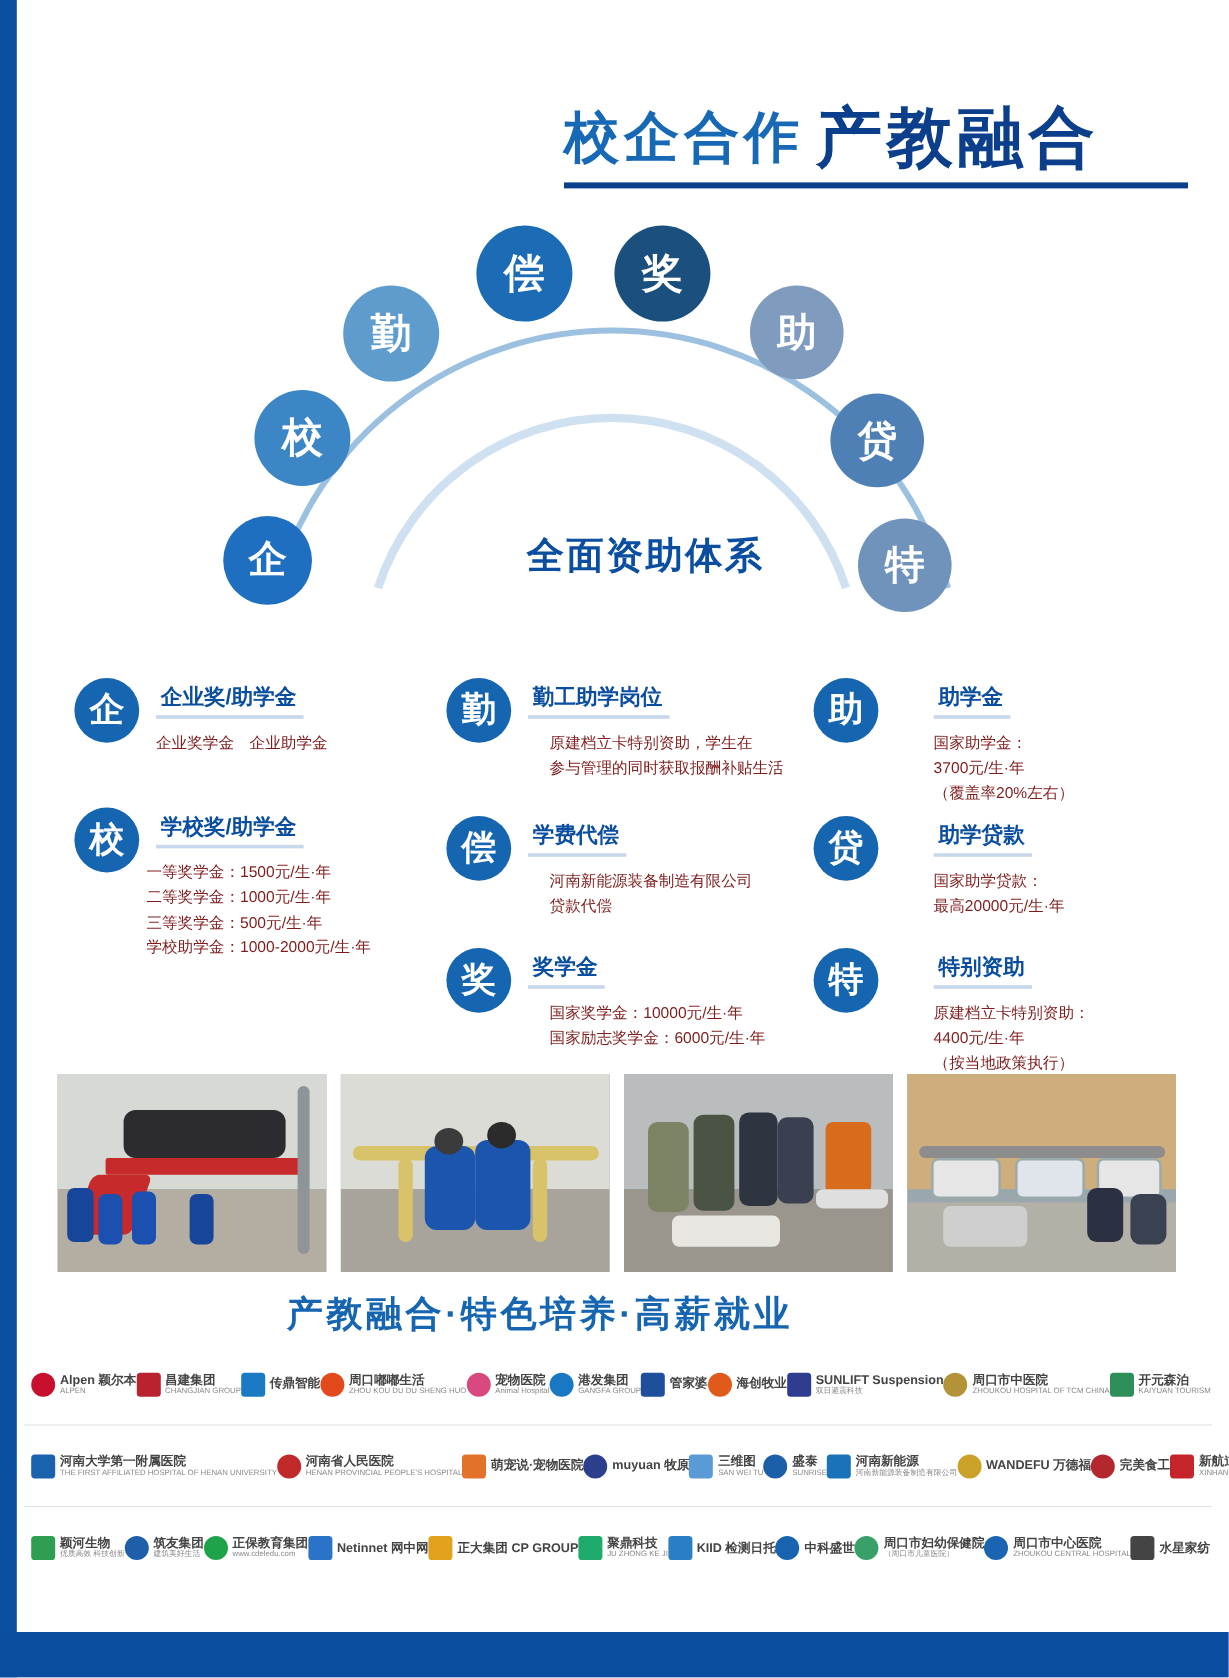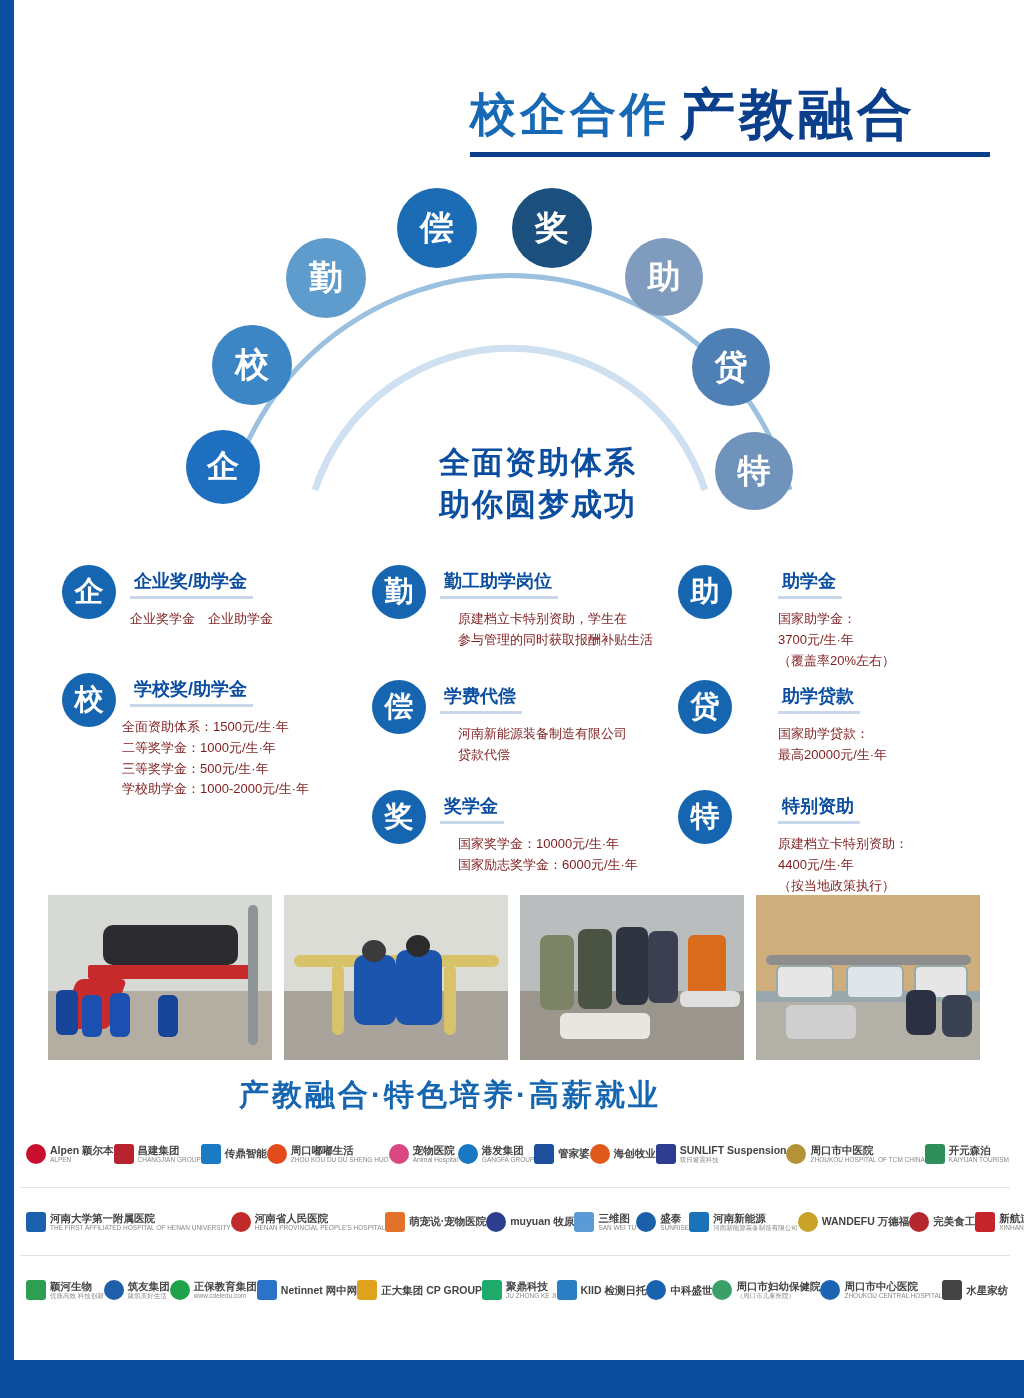--- a/index.html
+++ b/index.html
@@ -134,39 +134,38 @@
     </div>
   <div class="node" id="n6" style="left: 542px; top: 168px; width: 78px; height: 78px; font-size: 33px; background: rgb(79, 128, 181);">
       <span>贷</span>
     </div>
   <div class="node" id="n7" style="left: 565px; top: 272px; width: 78px; height: 78px; font-size: 33px; background: rgb(111, 147, 187);">
       <span>特</span>
     </div>
 
   <div class="center-text">
     <div>全面资助体系</div>
-    <div>助你圆梦成功</div>
   </div>
 </div>
 
 <div class="items">
 
   <div class="item" style="left:62px; top:20px;">
     <div class="badge">企</div>
     <div class="title">企业奖/助学金</div>
     <div class="lines">
       <div>企业奖学金　企业助学金</div>
     </div>
   </div>
 
   <div class="item" style="left:62px; top:128px;">
     <div class="badge">校</div>
     <div class="title">学校奖/助学金</div>
     <div class="lines indent">
-      <div>全面资助体系：1500元/生·年</div>
+      <div>一等奖学金：1500元/生·年</div>
       <div>二等奖学金：1000元/生·年</div>
       <div>三等奖学金：500元/生·年</div>
       <div>学校助学金：1000-2000元/生·年</div>
     </div>
   </div>
 
   <div class="item" style="left:372px; top:20px;">
     <div class="badge">勤</div>
     <div class="title">勤工助学岗位</div>
     <div class="lines" style="left:86px;">

